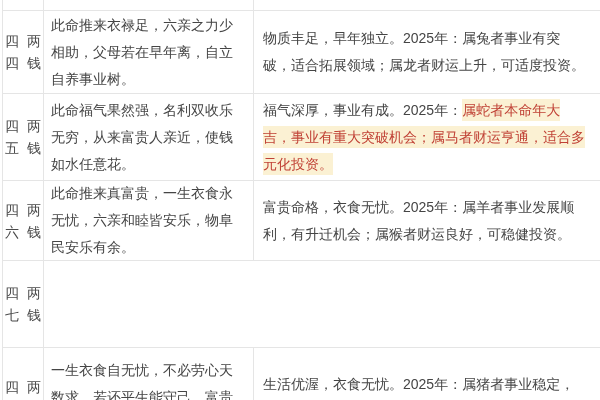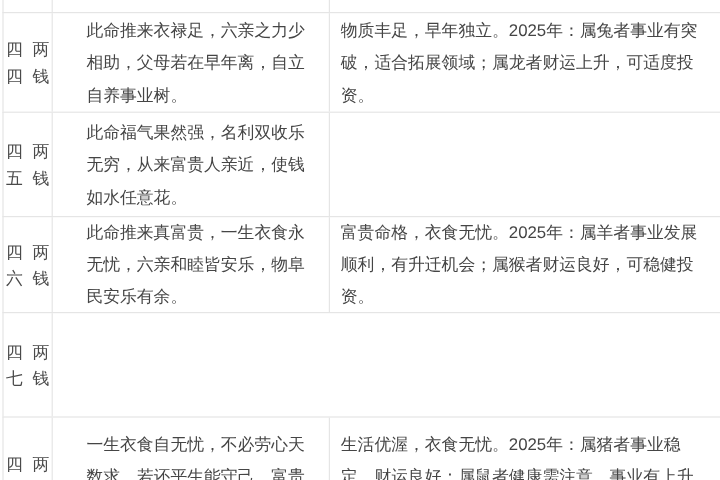--- a/index.html
+++ b/index.html
@@ -44,21 +44,20 @@
     text-align:justify;
     text-align-last:justify;
   }
   .cell-poem{
     width:210px;
     flex:0 0 210px;
     border-right:1px solid var(--border);
     padding:0 7px;
     font-size:14px;
     line-height:27px;
-    margin-left:21px;
   }
   .cell-fortune{
     flex:1 1 auto;
     padding:0 12px 0 9px;
     font-size:14px;
     line-height:27px;
   }
   .hl{
     color:var(--red);
     background:var(--hl);
@@ -99,20 +98,23 @@
     </div>
 
     <div class="row bordered h-r2">
       <div class="cell cell-weight">
         <div class="wline">四两</div>
         <div class="wline">五钱</div>
       </div>
       <div class="cell cell-poem">
         <span>此命福气果然强，名利双收乐无穷，从来富贵人亲近，使钱如水任意花。</span>
       </div>
+      <div class="cell cell-fortune">
+        <span><span>福气深厚，事业有成。2025年：</span><span class="hl">属蛇者本命年大吉，事业有重大突破机会；属马者财运亨通，适合多元化投资。</span></span>
+      </div>
     </div>
 
     <div class="row bordered h-r3">
       <div class="cell cell-weight">
         <div class="wline">四两</div>
         <div class="wline">六钱</div>
       </div>
       <div class="cell cell-poem">
         <span>此命推来真富贵，一生衣食永无忧，六亲和睦皆安乐，物阜民安乐有余。</span>
       </div>

